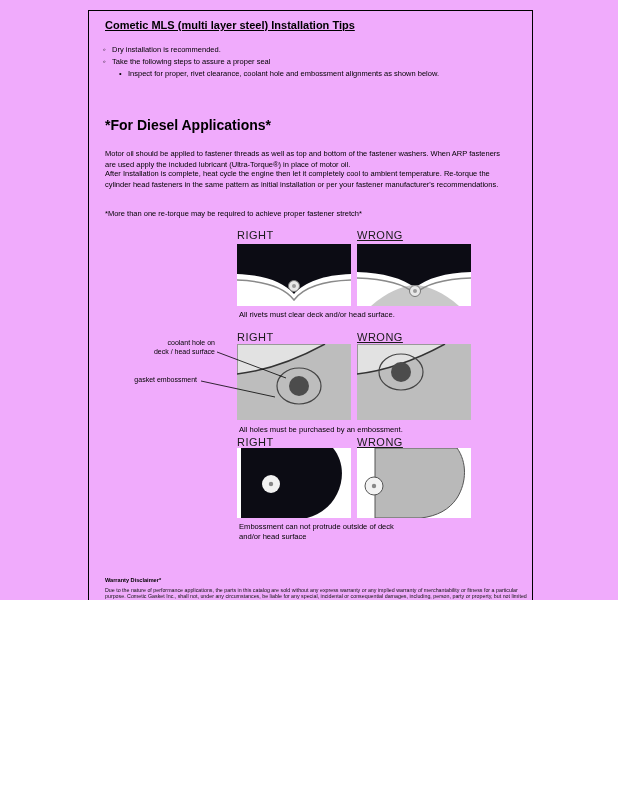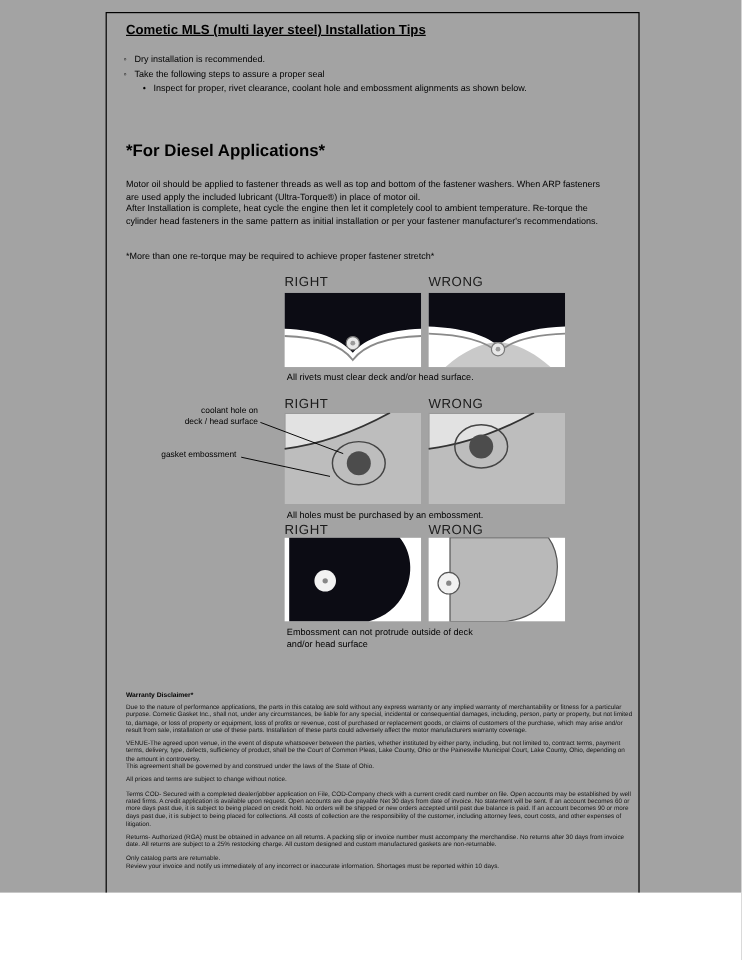--- a/index.html
+++ b/index.html
@@ -1,16 +1,16 @@
 <!DOCTYPE html>
 <html><head>
 <meta charset="utf-8">
 <style>
   html,body{margin:0;padding:0;background:#ffffff;}
-  .sheet{position:relative;width:618px;height:744px;background:#a3a3a3;overflow:hidden;
+  .sheet{position:relative;width:618px;height:600px;background:#f0abfc;overflow:hidden;
          font-family:"Liberation Sans",sans-serif;color:#000;}
   .frame{position:absolute;left:88px;top:10px;width:443px;height:752px;border:1px solid #000;}
 
   .title{position:absolute;left:16px;top:8px;margin:0;font-size:11px;font-weight:bold;
          text-decoration:underline;white-space:nowrap;}
 
   .tips{position:absolute;left:14px;top:33px;margin:0;padding:0;list-style:none;width:414px;
         font-size:7.5px;line-height:12px;}
   .tips li{position:relative;padding-left:9px;}
   .tips li.b1::before{content:"◦";position:absolute;left:0;top:0;font-size:7.5px;}
@@ -18,21 +18,21 @@
   .tips li.b2::before{content:"•";position:absolute;left:0;top:0;font-size:7.5px;}
 
   .diesel-heading{position:absolute;left:16px;top:106px;margin:0;font-size:14px;font-weight:bold;}
   .body{position:absolute;margin:0;font-size:7.5px;line-height:10.5px;}
   .para1{left:16px;top:138px;width:402px;}
   .para2{left:16px;top:158px;width:410px;}
   .note{left:16px;top:198px;width:410px;}
 
   .diagrams{position:absolute;left:0;top:218px;width:443px;height:330px;}
   .dg-header{position:absolute;width:114px;font-size:11px;letter-spacing:.5px;color:#1a1a1a;}
-  .h-left{left:148px;} .h-right{left:268px;}
+  .h-left{left:148px;} .h-right{left:268px;text-decoration:underline;}
   .row1h{top:0;} .row2h{top:102px;} .row3h{top:207px;}
   .dg-img{position:absolute;}
   .i-left{left:148px;} .i-right{left:268px;}
   .row1i{top:15px;width:114px;height:62px;}
   .row2i{top:115px;width:114px;height:76px;}
   .row3i{top:219px;width:114px;height:70px;}
   .dg-caption{position:absolute;left:150px;font-size:7.6px;line-height:9.5px;white-space:pre-line;}
   .c1{top:81px;} .c2{top:196px;} .c3{top:293px;}
   .dg-label{position:absolute;font-size:7px;line-height:8.5px;text-align:right;white-space:pre-line;}
   .l1{left:30px;top:110px;width:96px;}

